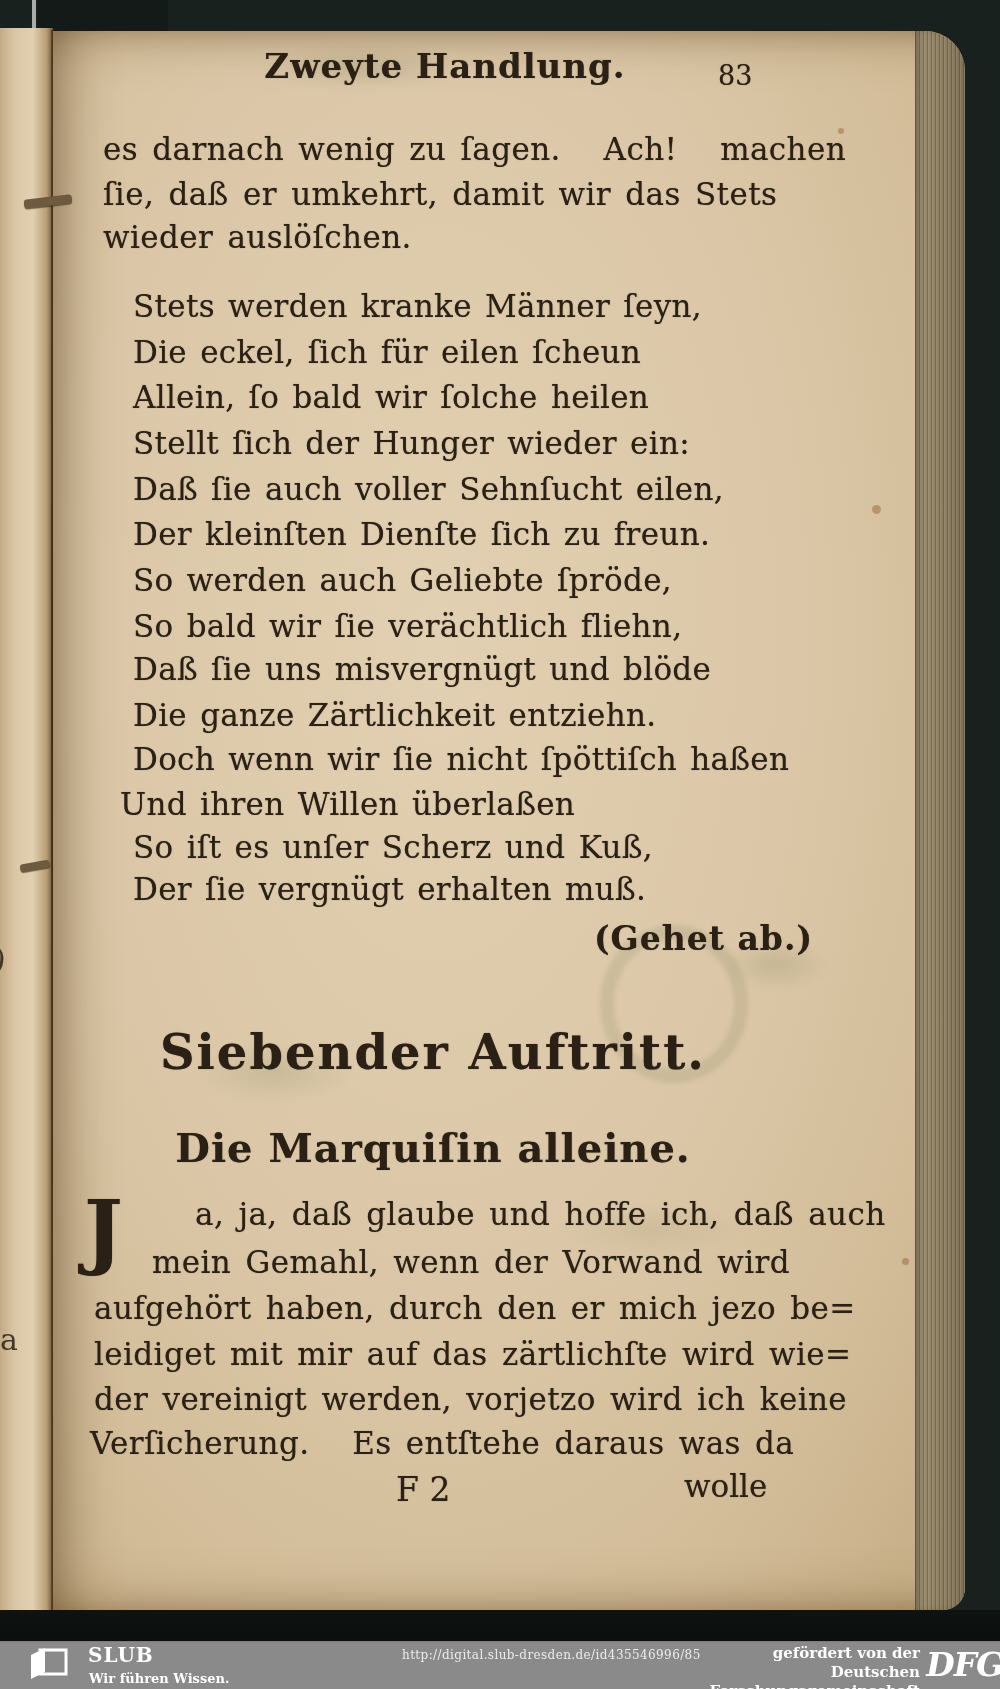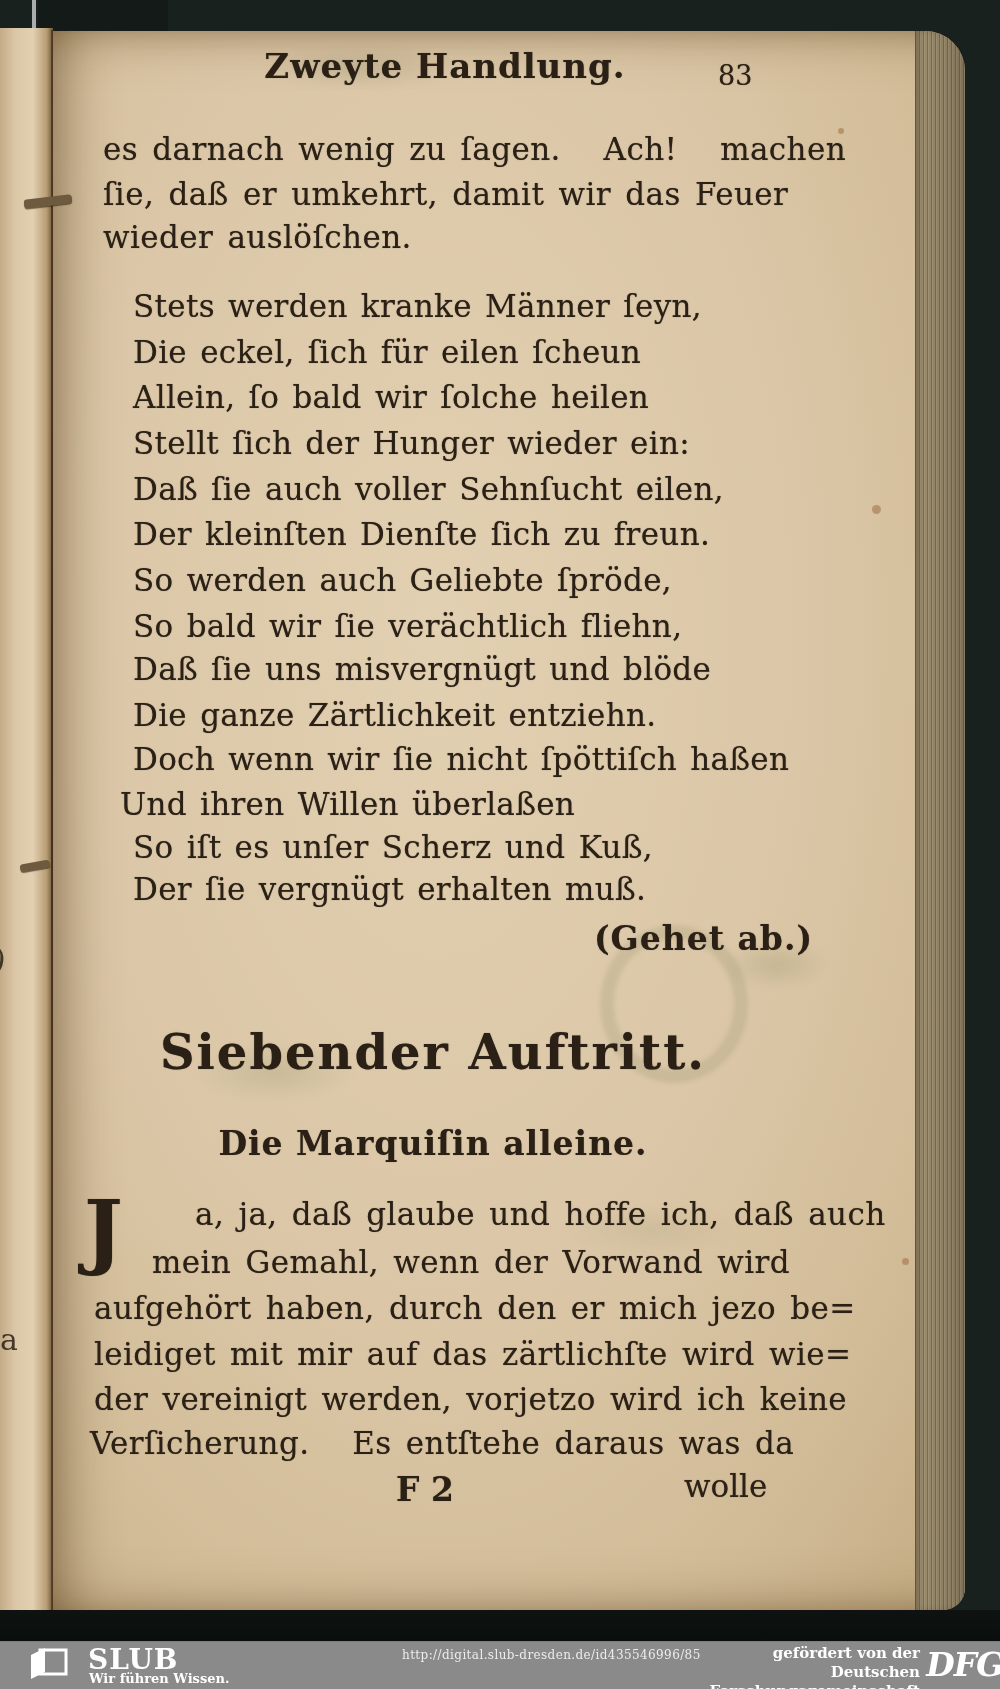--- a/index.html
+++ b/index.html
@@ -59,38 +59,38 @@
   .txt{white-space:pre;}
   .running-title{left:113px;top:46px;width:664px;text-align:center;font-size:34px;font-weight:bold;letter-spacing:1px;}
   .page-number{left:718px;top:60px;font-size:27px;}
   .body-line{font-size:31px;letter-spacing:.4px;word-spacing:4px;}
   .para1-l1{left:103px;top:131px;}
   .para1-l2{left:103px;top:176px;}
   .para1-l3{left:103px;top:219px;}
   .poem-line{left:133px;font-size:31px;letter-spacing:.3px;word-spacing:3px;}
   .stage-dir{left:113px;top:919px;width:700px;text-align:right;font-size:33px;font-weight:bold;letter-spacing:1px;}
   .scene-heading{left:113px;top:1024px;width:640px;text-align:center;font-size:48px;font-weight:bold;letter-spacing:2px;}
-  .scene-subheading{left:113px;top:1124px;width:640px;text-align:center;font-size:33px;font-weight:bold;letter-spacing:1px;}
+  .scene-subheading{left:113px;top:1124px;width:640px;text-align:center;font-size:40px;font-weight:bold;letter-spacing:1px;}
   .drop-cap{left:84px;top:1198px;font-size:82px;line-height:.8;font-weight:bold;}
   .prose-l1{left:150px;top:1196px;margin-left:45px;}
   .prose-l2{left:152px;top:1244px;text-align:right;}
   .prose-l3{left:94px;top:1290px;}
   .prose-l4{left:94px;top:1336px;}
   .prose-l5{left:94px;top:1381px;}
   .prose-l6{left:90px;top:1425px;}
-  .signature-mark{left:396px;top:1470px;font-size:33px;font-weight:bold;}
+  .signature-mark{left:396px;top:1470px;font-size:33px;font-weight:normal;}
   .catchword{left:684px;top:1468px;font-size:31px;}
   .edge-glyph{font-size:30px;color:rgba(42,32,21,.85);}
   .edge-glyph1{left:-6px;top:942px;transform:rotate(6deg);}
   .edge-glyph2{left:0px;top:1322px;}
 
   
   .footer-bar{left:0;top:1641px;width:1000px;height:48px;background:#8a8a8a;box-shadow:inset 0 1px 0 #7c7c7c;font-family:"Liberation Sans","DejaVu Sans",sans-serif;}
   .slub-icon{left:28px;top:1647px;}
-  .slub-wordmark{left:88px;top:1643px;font-size:28px;font-weight:bold;color:#fff;letter-spacing:1px;}
+  .slub-wordmark{left:88px;top:1643px;font-size:20px;font-weight:bold;color:#fff;letter-spacing:1px;}
   .slub-tagline{left:89px;top:1671px;font-size:13px;font-weight:bold;color:#fff;}
   .footer-url{left:402px;top:1648px;font-size:12px;color:#ececec;letter-spacing:.4px;}
   .funding{right:80px;top:1644px;width:300px;text-align:right;font-size:15px;font-weight:bold;color:#fff;line-height:19px;}
   .dfg-logo{left:926px;top:1645px;font-size:33px;font-weight:bold;color:#fff;transform:skewX(-10deg);letter-spacing:-1px;}
 </style>
 </head>
 <body>
 
 <div class="abs top-black-block"></div>
 <div class="abs top-sliver"></div>
@@ -109,21 +109,21 @@
 <div class="abs smudge smudge4"></div>
 <div class="abs ghost-ring"></div>
 <div class="abs fox fox1"></div>
 <div class="abs fox fox2"></div>
 <div class="abs fox fox3"></div>
 
 <div class="abs ink running-title txt">Zweyte Handlung.</div>
 <div class="abs ink page-number txt">83</div>
 
 <div class="abs ink body-line para1-l1 txt">es darnach wenig zu ſagen.   Ach!   machen</div>
-<div class="abs ink body-line para1-l2 txt">ſie, daß er umkehrt, damit wir das Feuer</div>
+<div class="abs ink body-line para1-l2 txt">ſie, daß er umkehrt, damit wir das Stets</div>
 <div class="abs ink body-line para1-l3 txt">wieder auslöſchen.</div>
 
 <div class="abs ink poem-line txt" style="top:288px">Stets werden kranke Männer ſeyn,</div>
 <div class="abs ink poem-line txt" style="top:334px">Die eckel, ſich für eilen ſcheun</div>
 <div class="abs ink poem-line txt" style="top:379px">Allein, ſo bald wir ſolche heilen</div>
 <div class="abs ink poem-line txt" style="top:425px">Stellt ſich der Hunger wieder ein:</div>
 <div class="abs ink poem-line txt" style="top:471px">Daß ſie auch voller Sehnſucht eilen,</div>
 <div class="abs ink poem-line txt" style="top:516px">Der kleinſten Dienſte ſich zu freun.</div>
 <div class="abs ink poem-line txt" style="top:562px">So werden auch Geliebte ſpröde,</div>
 <div class="abs ink poem-line txt" style="top:608px">So bald wir ſie verächtlich fliehn,</div>

